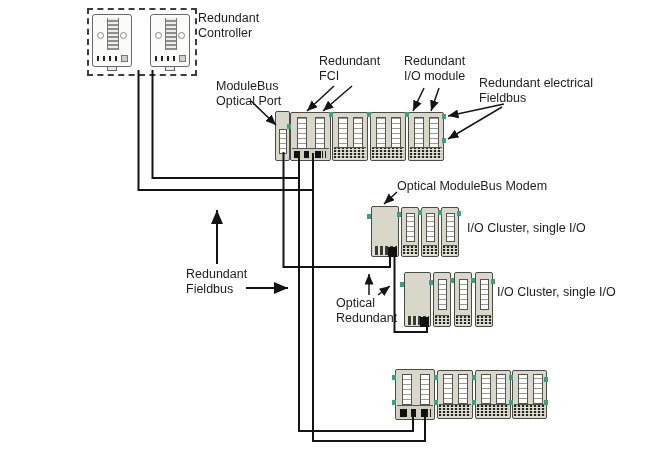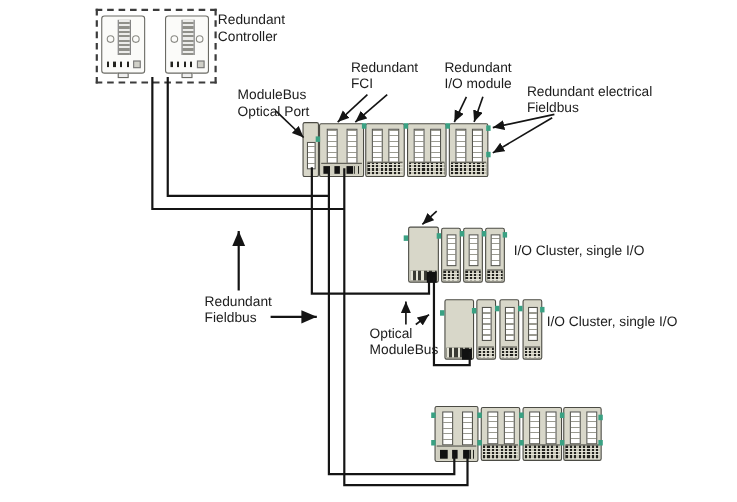--- a/index.html
+++ b/index.html
@@ -199,20 +199,21 @@
   <div class="lbl" style="left:198px;top:11px">Redundant
 Controller</div>
   <div class="lbl" style="left:216px;top:79px">ModuleBus
 Optical Port</div>
   <div class="lbl" style="left:319px;top:54px">Redundant
 FCI</div>
   <div class="lbl" style="left:404px;top:54px">Redundant
 I/O module</div>
   <div class="lbl" style="left:479px;top:76px">Redundant electrical
 Fieldbus</div>
+  <div class="lbl" style="left:397px;top:179px">Optical ModuleBus Modem</div>
   <div class="lbl" style="left:467px;top:221px">I/O Cluster, single I/O</div>
   <div class="lbl" style="left:497px;top:285px">I/O Cluster, single I/O</div>
   <div class="lbl" style="left:186px;top:267px">Redundant
 Fieldbus</div>
   <div class="lbl" style="left:336px;top:296px">Optical
-ModuleBus</div>
+Redundant</div>
 
 </div>
 
 </body></html>

